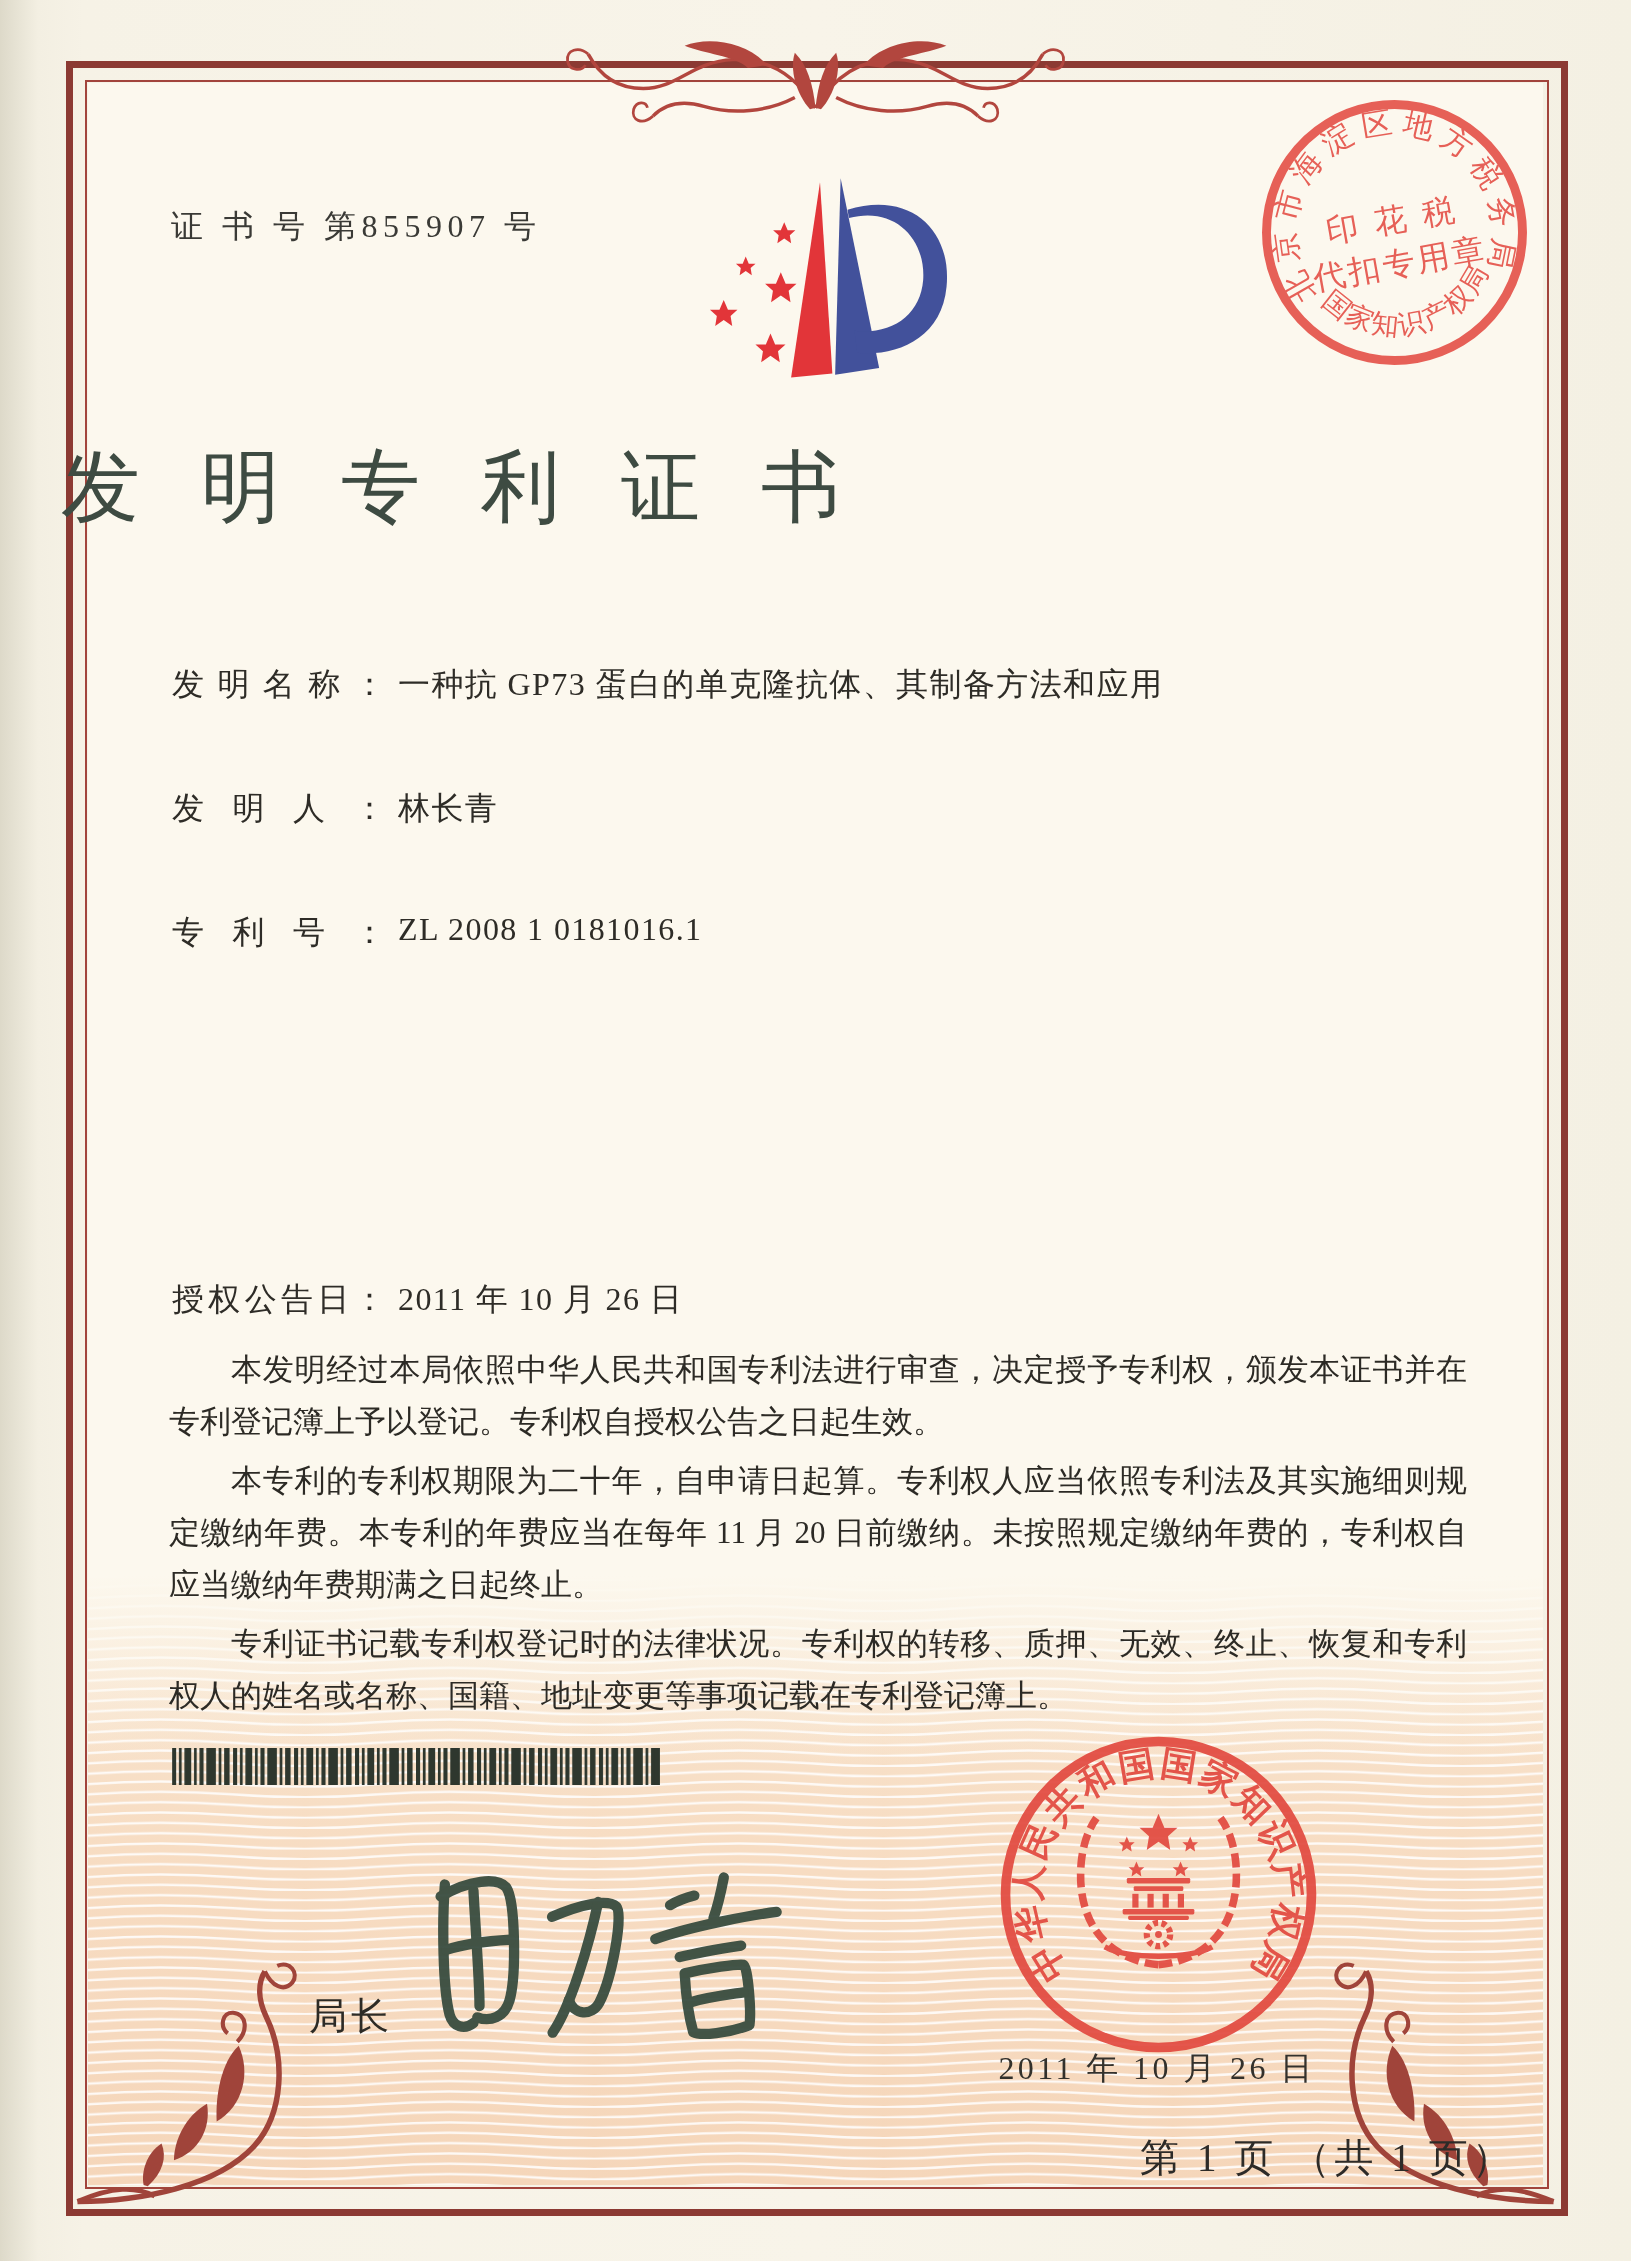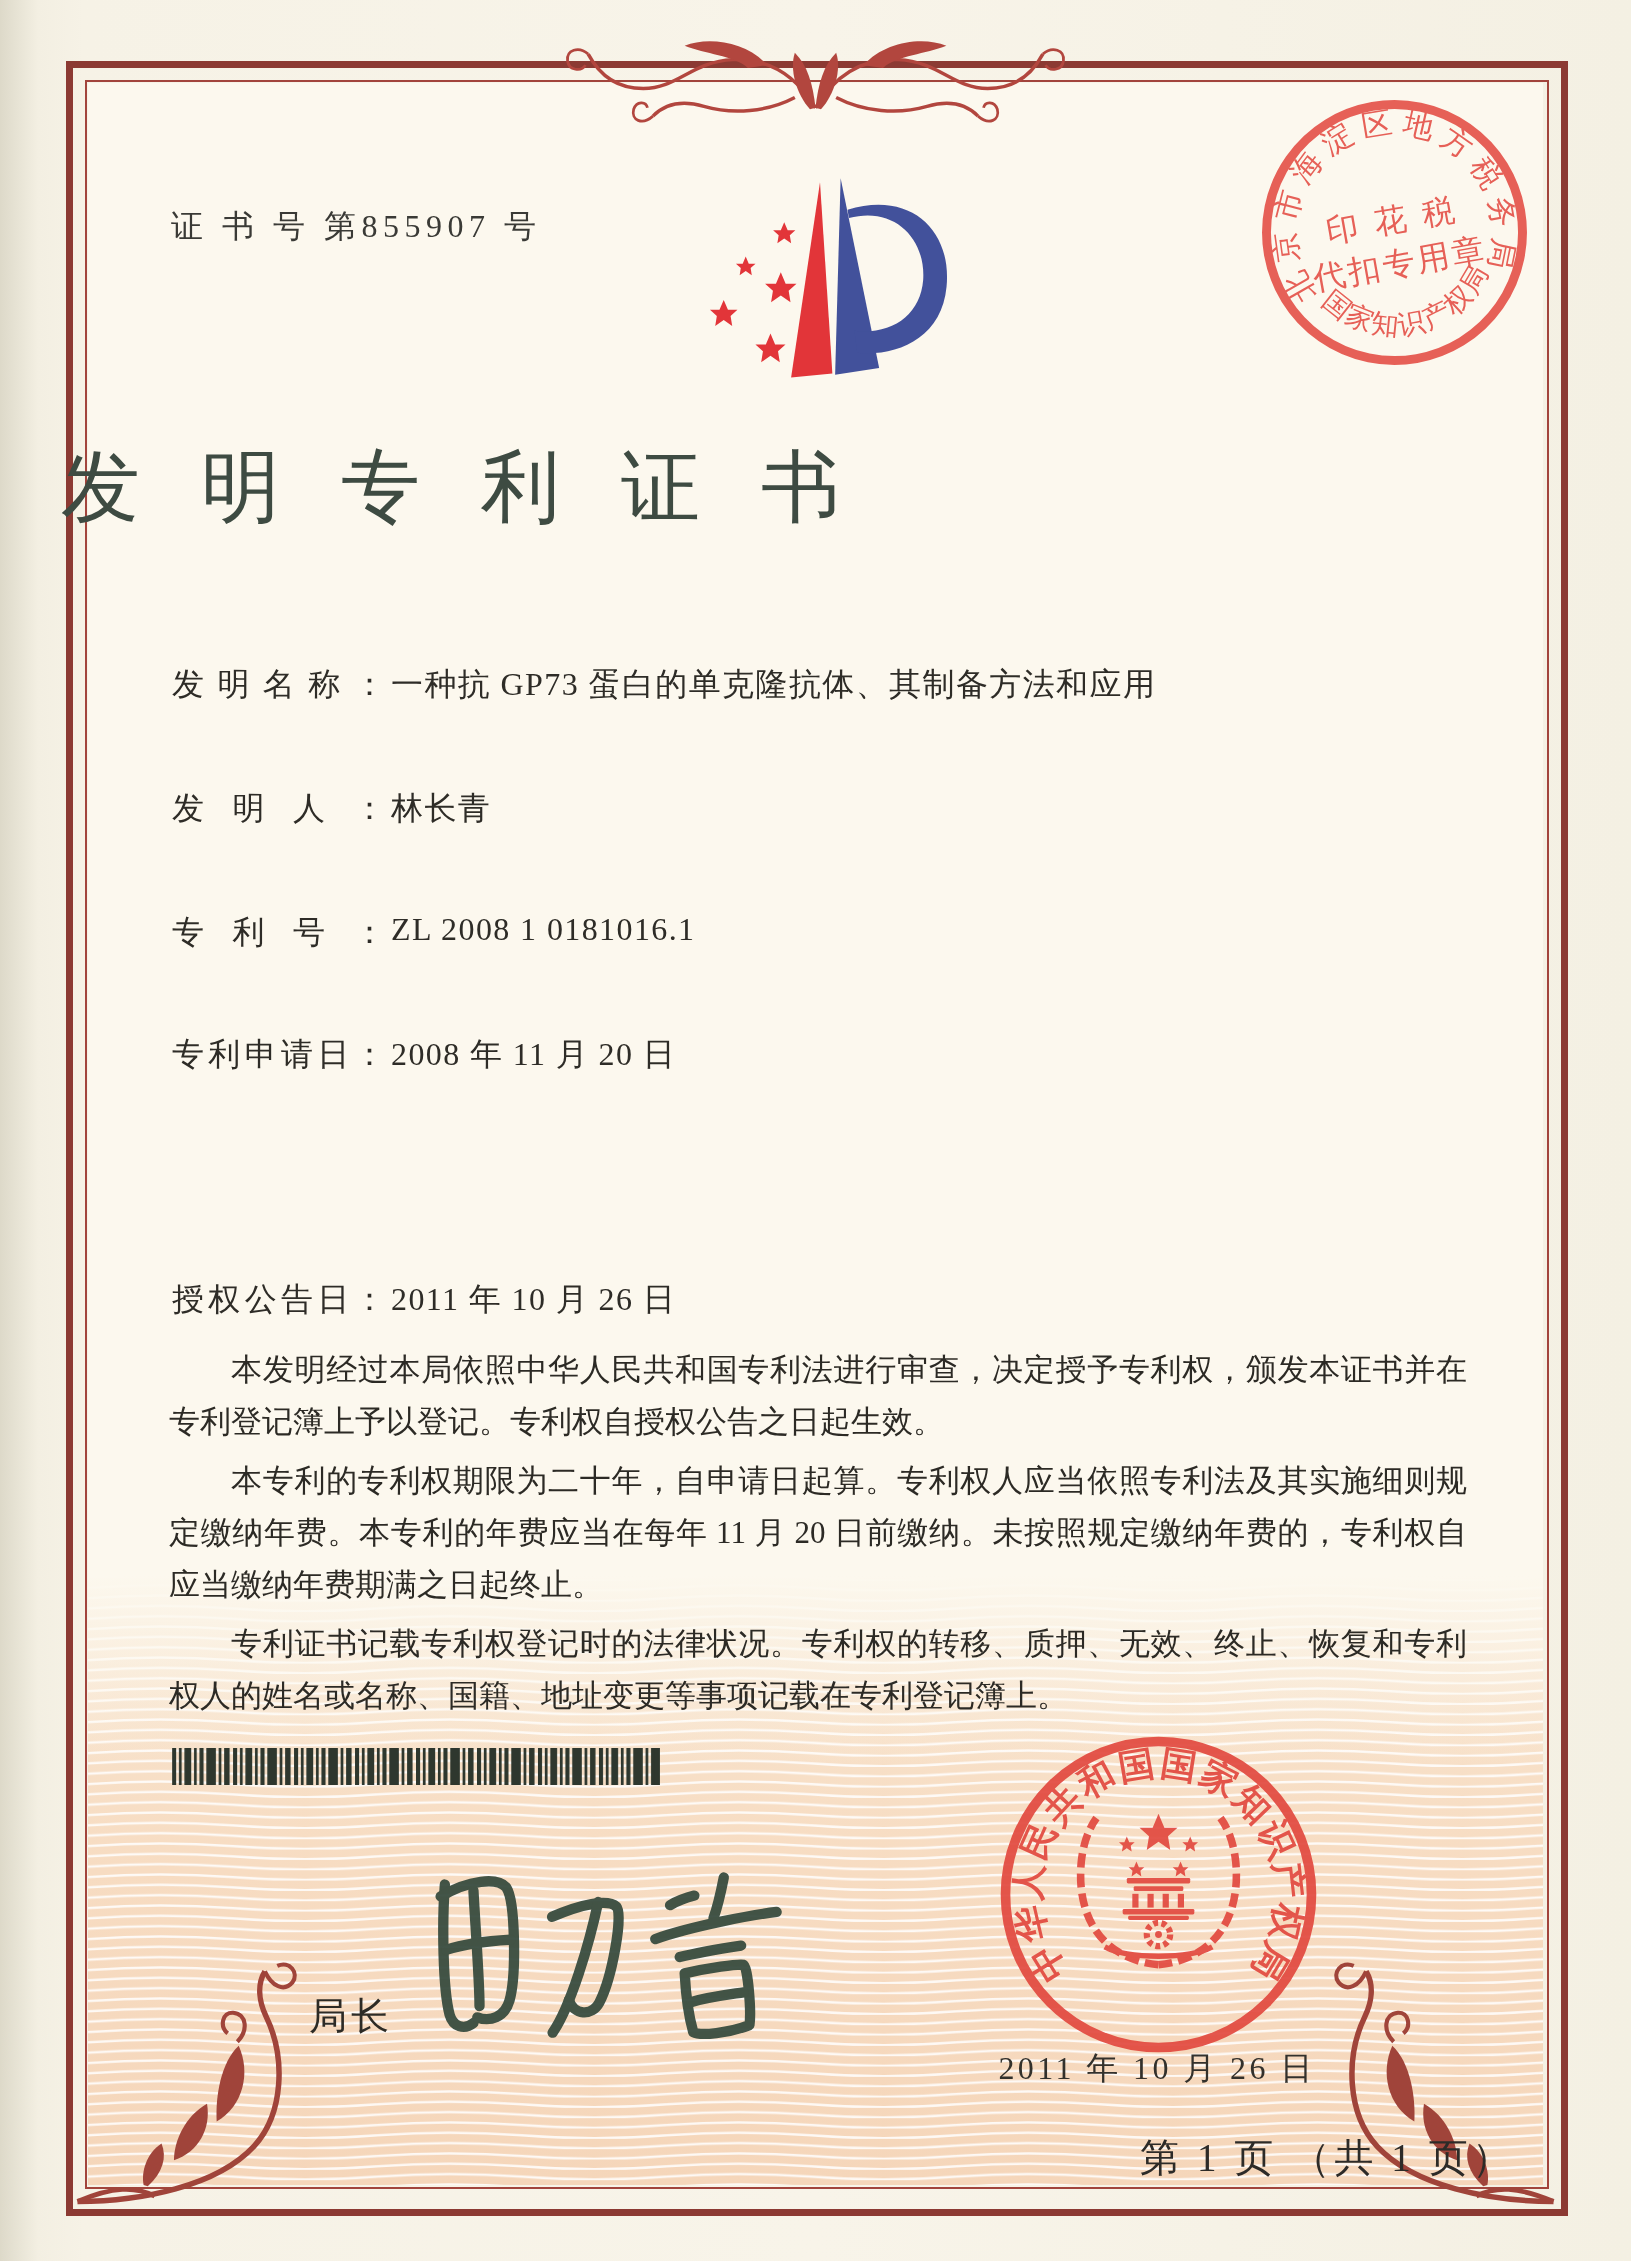--- a/index.html
+++ b/index.html
@@ -11,21 +11,21 @@
   .frame-outer{left:66px;top:61px;width:1488px;height:2141px;border:7.6px solid #8c3a33;z-index:2;}
   .frame-inner{left:85px;top:80px;width:1460px;height:2105px;border:2.8px solid #a2443c;z-index:2;}
   .bg-svg{left:88px;top:83px;z-index:1;}
   .deco{z-index:3;pointer-events:none;}
   
   .cert-number{left:131px;top:205px;font-size:32px;letter-spacing:5.5px;color:#3a3a36;z-index:5;margin-left:40px;}
   .title{left:0;right:0;top:435px;text-align:left;font-size:79px;letter-spacing:61px;text-indent:61px;
          color:#3e4b42;z-index:5;font-weight:400;}
   .field-row{left:172px;font-size:32px;letter-spacing:1.4px;color:#2e2c27;z-index:5;white-space:nowrap;}
   .flabel{display:inline-block;width:215px;text-align:justify;text-align-last:justify;vertical-align:top;}
-  .fvalue{margin-left:4px;}
+  .fvalue{margin-left:11px;}
   .paras{left:169px;top:1344px;width:1298px;z-index:5;}
   .paras p{margin:0 0 6.9px 0;font-size:31px;line-height:52px;text-align:justify;text-indent:2em;color:#2c2a25;}
   .sig-label{left:309px;top:1991px;font-size:38px;letter-spacing:4.1px;color:#2d2b26;z-index:6;}
   .seal-date{left:964px;top:2047px;width:386px;text-align:center;font-size:32px;letter-spacing:3.4px;color:#33312c;z-index:7;}
   .footer{left:0;width:1515px;top:2131px;text-align:right;font-size:39px;letter-spacing:4.1px;color:#2d2b28;z-index:5;}
   svg text{font-family:"Liberation Serif","DejaVu Serif",serif;}
 </style>
 </head>
 <body>
 
@@ -131,23 +131,20 @@
   <div class="abs title">发明专利证书</div>
 
   <div class="abs field-row" style="top:663px;">
     <span class="flabel">发明名称：</span><span class="fvalue">一种抗 GP73 蛋白的单克隆抗体、其制备方法和应用</span>
   </div>
   <div class="abs field-row" style="top:787px;">
     <span class="flabel">发明人：</span><span class="fvalue">林长青</span>
   </div>
   <div class="abs field-row" style="top:911px;font-family:Liberation Serif, serif;">
     <span class="flabel">专利号：</span><span class="fvalue">ZL 2008 1 0181016.1</span>
-  </div>
-  <div class="abs field-row" style="top:1033px;">
-    <span class="flabel">专利申请日：</span><span class="fvalue">2008 年 11 月 20 日</span>
   </div>
   <div class="abs field-row" style="top:1278px;">
     <span class="flabel">授权公告日：</span><span class="fvalue">2011 年 10 月 26 日</span>
   </div>
 
   <div class="abs paras">
     <p>本发明经过本局依照中华人民共和国专利法进行审查，决定授予专利权，颁发本证书并在专利登记簿上予以登记。专利权自授权公告之日起生效。</p>
     <p>本专利的专利权期限为二十年，自申请日起算。专利权人应当依照专利法及其实施细则规定缴纳年费。本专利的年费应当在每年 11 月 20 日前缴纳。未按照规定缴纳年费的，专利权自应当缴纳年费期满之日起终止。</p>
     <p>专利证书记载专利权登记时的法律状况。专利权的转移、质押、无效、终止、恢复和专利权人的姓名或名称、国籍、地址变更等事项记载在专利登记簿上。</p>
   </div>

